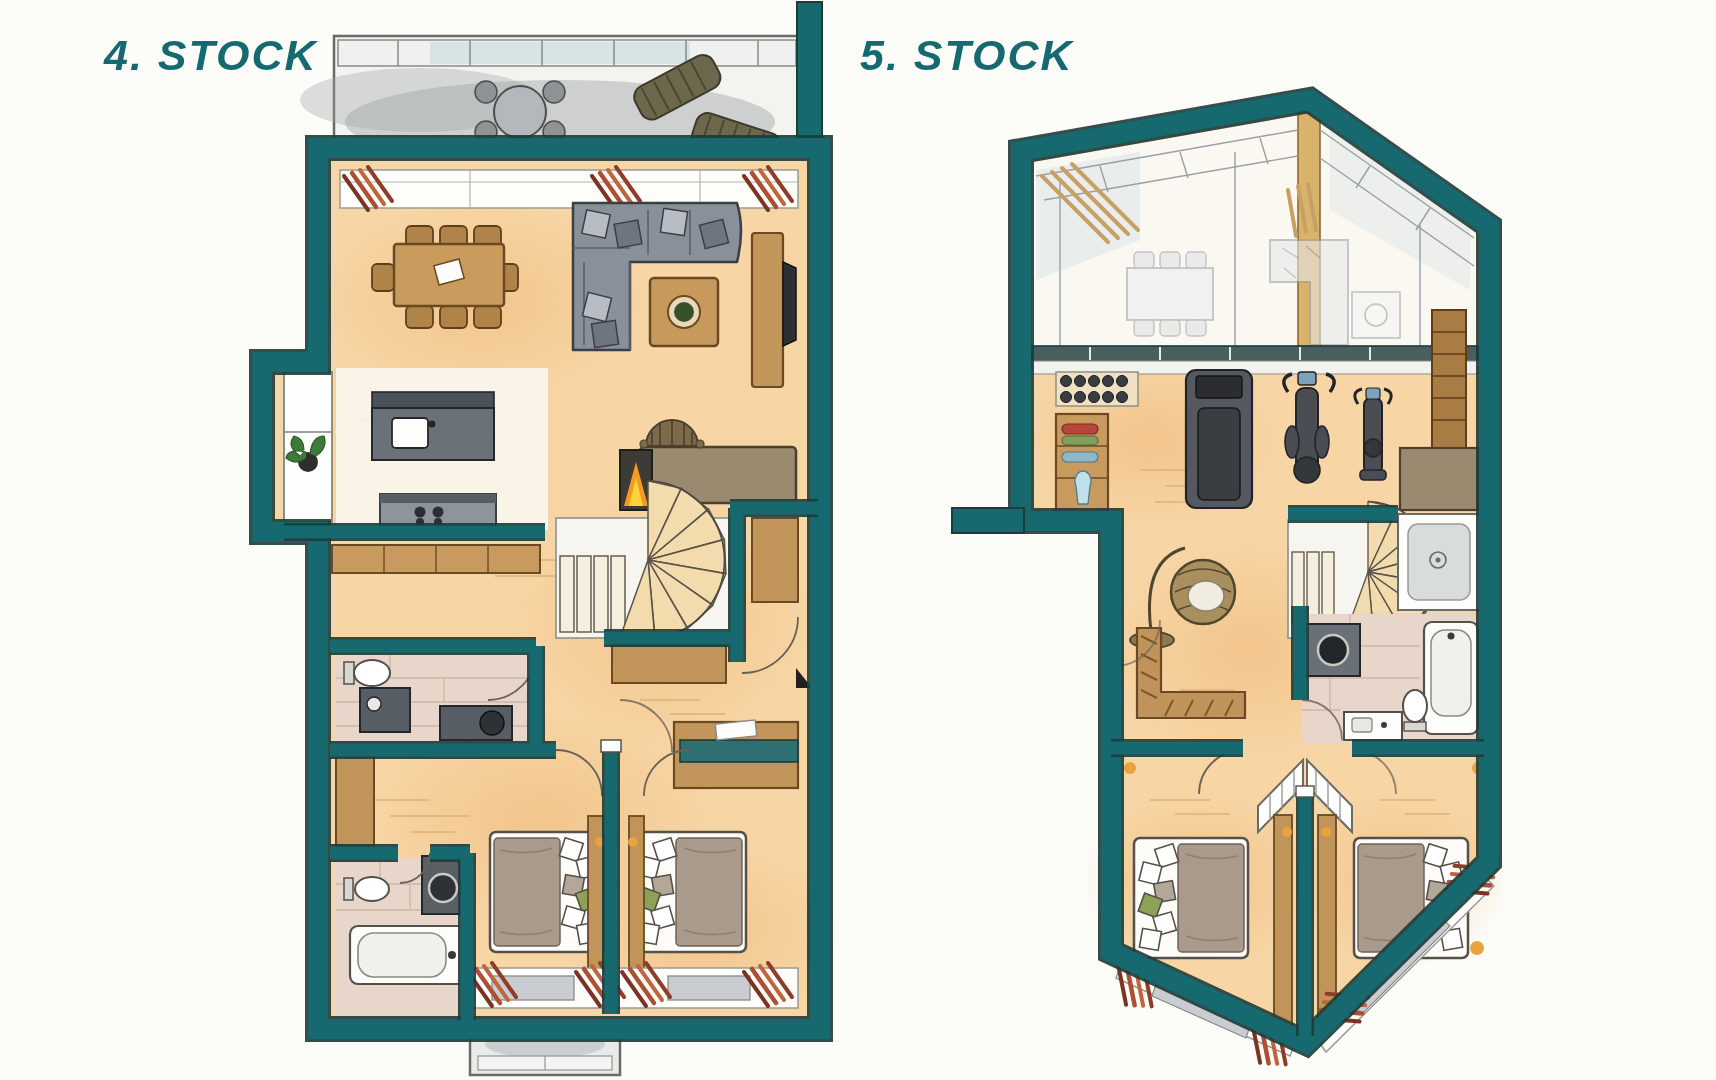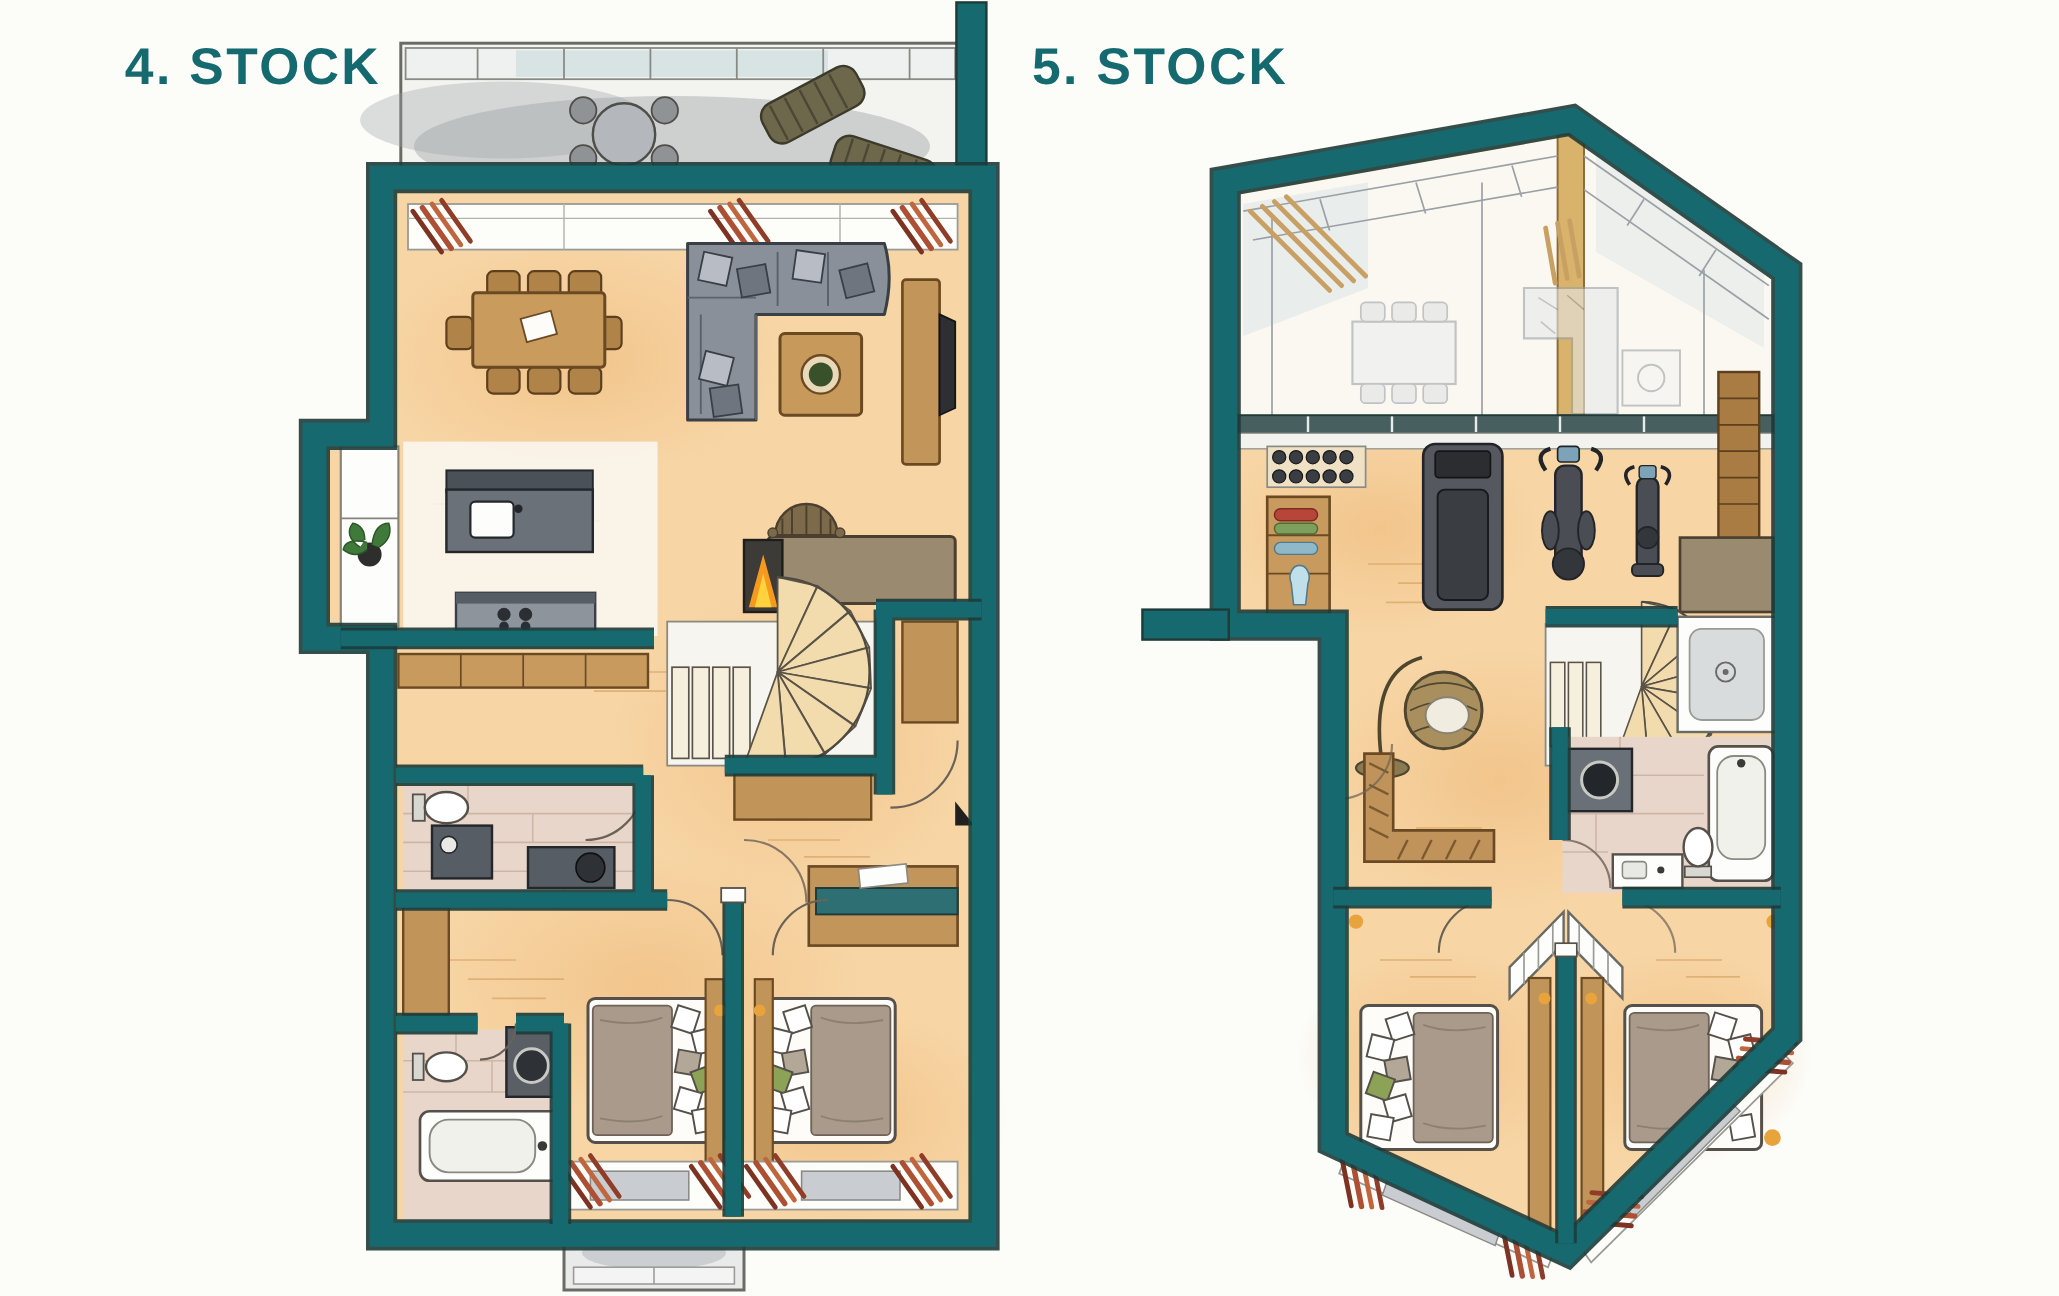--- a/index.html
+++ b/index.html
@@ -3,20 +3,21 @@
 <meta charset="utf-8">
 <style>
   html,body{margin:0;padding:0;background:#e8e8e6;}
   .canvas{
     position:relative;
     width:1716px;height:1080px;
     margin:0 auto;
     background:#fcfcf9;
     overflow:hidden;
     font-family:"Liberation Sans", sans-serif;
+    font-style:italic;
   }
   svg{display:block;}
   .floor-title{
     font-family:"Liberation Sans", sans-serif;
     font-weight:700;
     font-size:43px;
     letter-spacing:2px;
     fill:#156a70;
   }
 </style>

